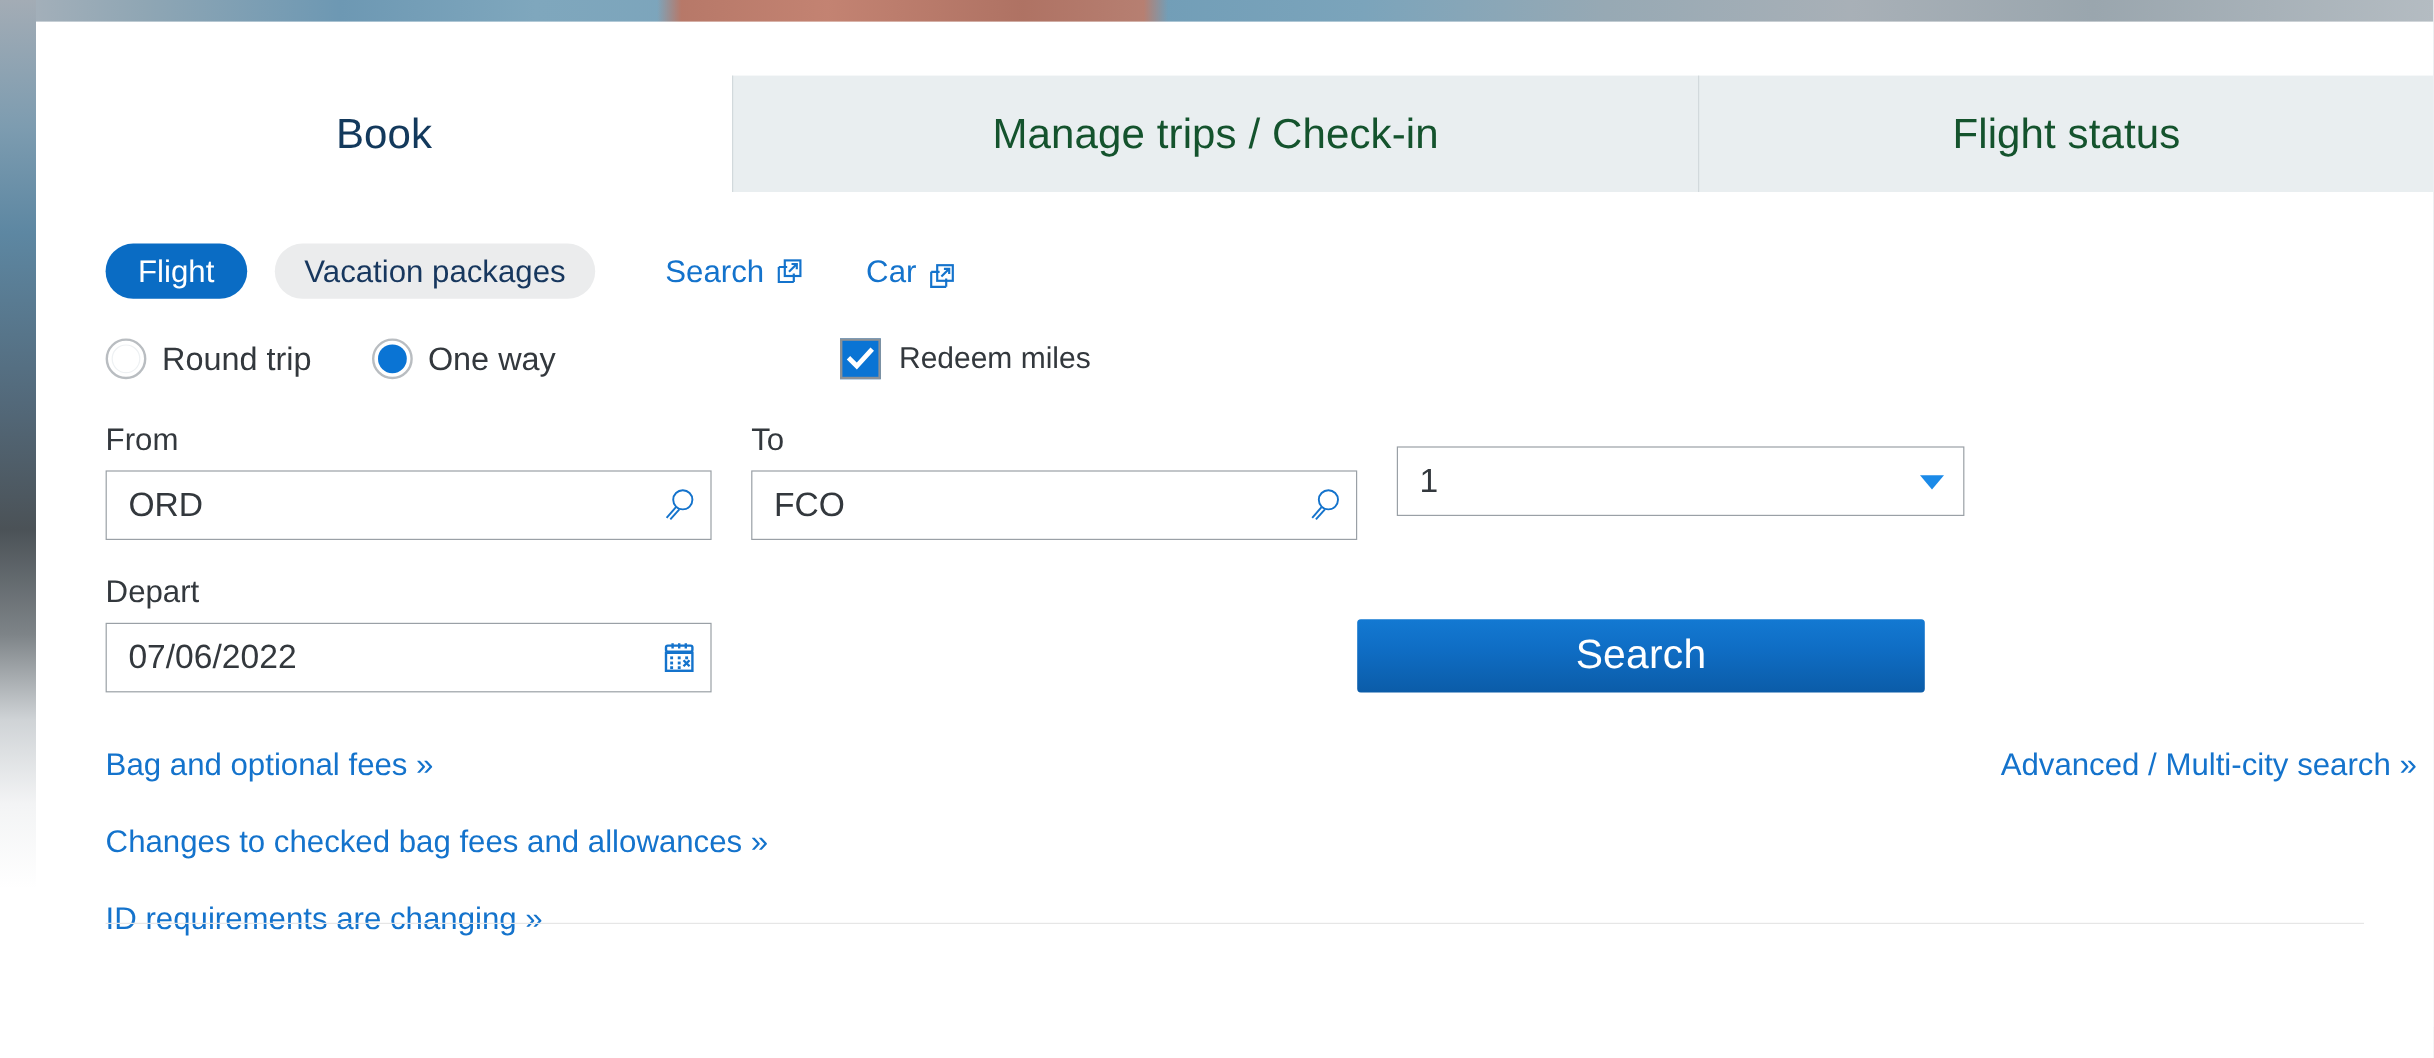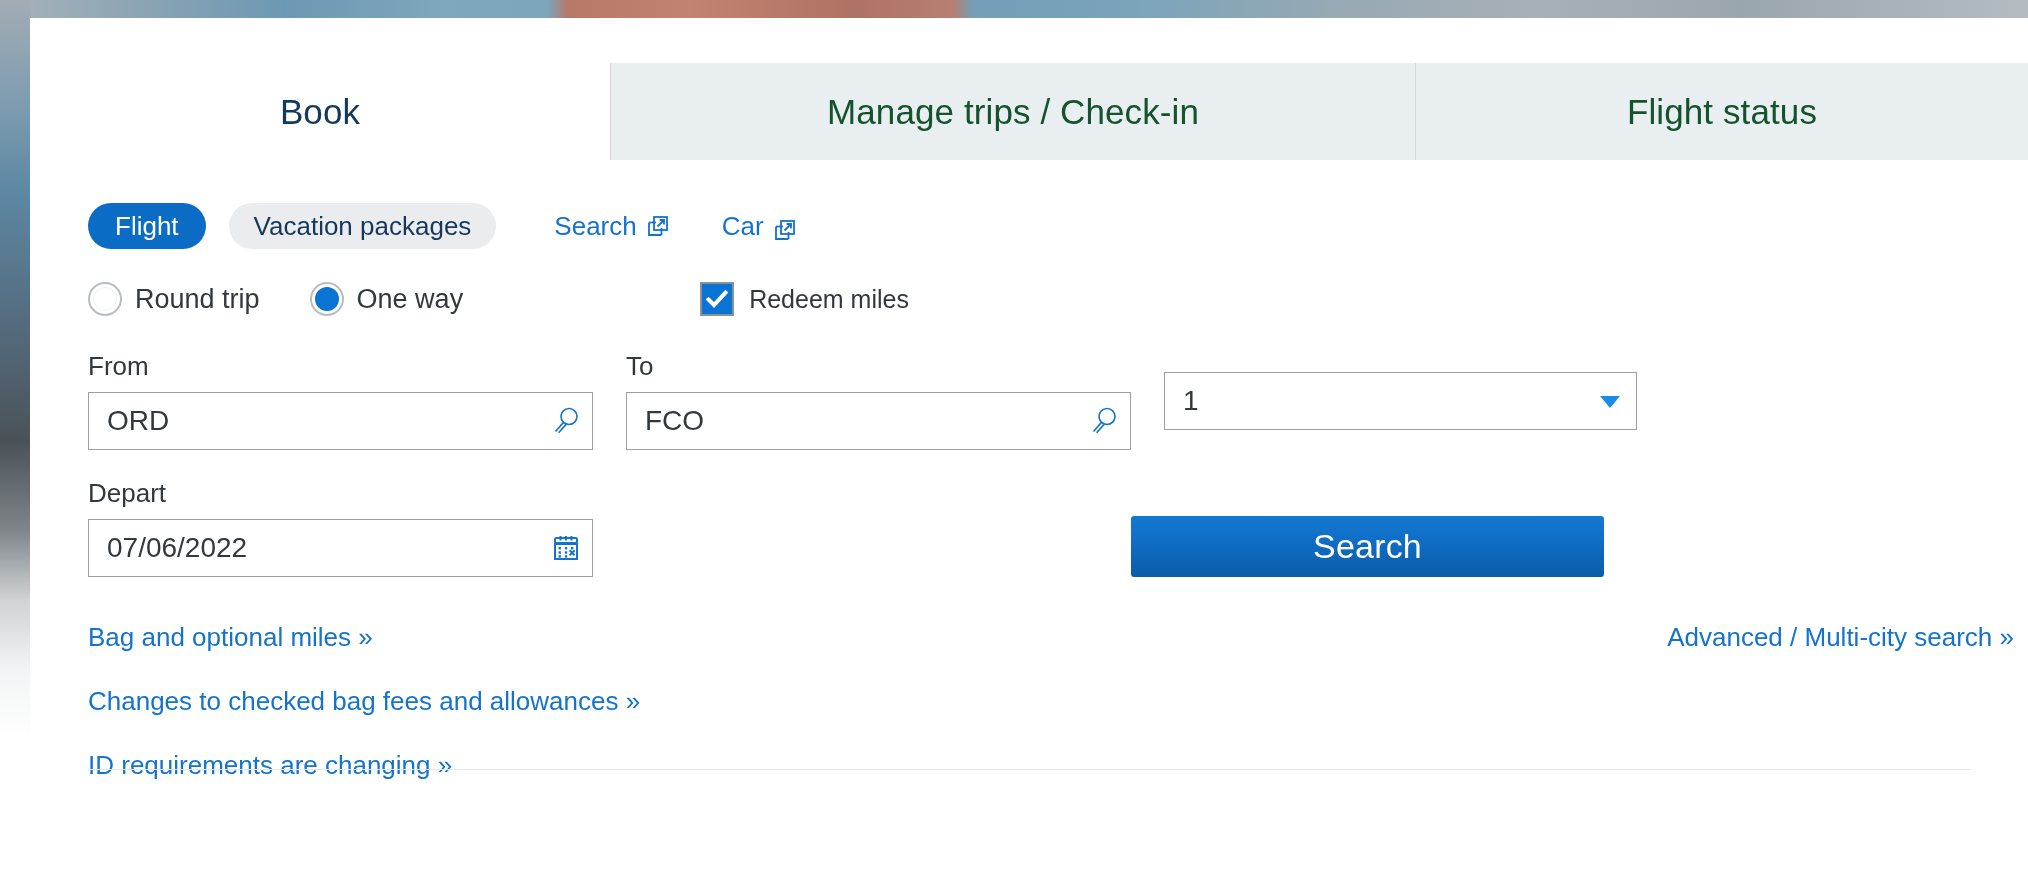--- a/index.html
+++ b/index.html
@@ -485,21 +485,21 @@
           </div>
         </div>
 
         <div class="spacer-mid"></div>
 
         <button class="search-btn">Search</button>
       </div>
 
       <div class="links">
         <div class="links-inner">
-          <a class="link">Bag and optional miles »</a>
+          <a class="link">Bag and optional fees »</a>
           <a class="link">Changes to checked bag fees and allowances »</a>
           <a class="link">ID requirements are changing »</a>
           <a class="adv-link">Advanced / Multi-city search »</a>
         </div>
       </div>
 
       <div class="bottom-rule"></div>
     </div>
   </div>
 </div>

